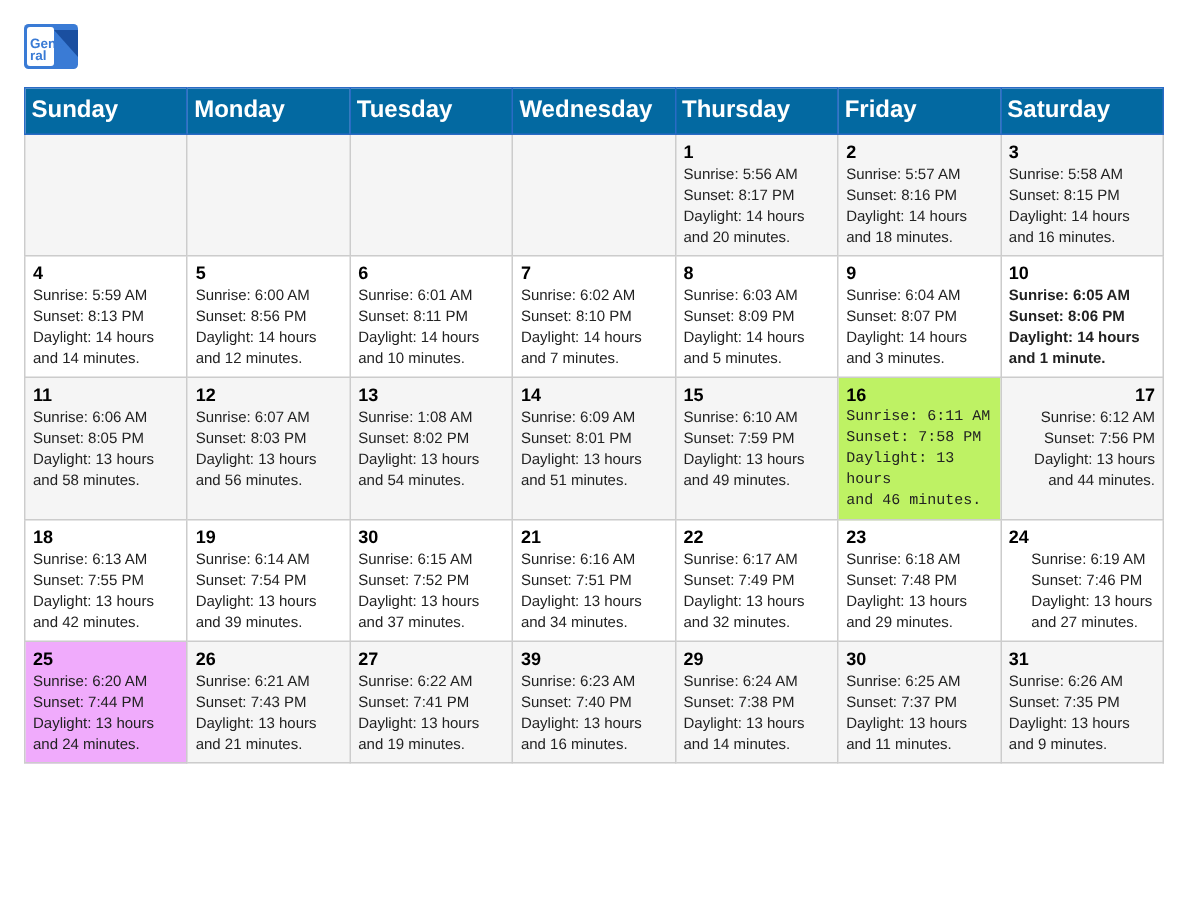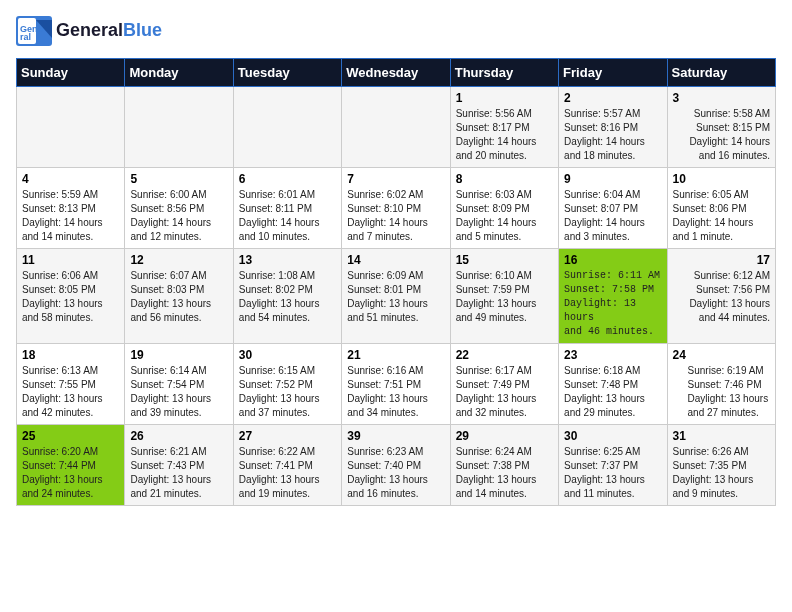--- a/index.html
+++ b/index.html
@@ -32,25 +32,25 @@
     .location {
       font-size: 16px;
       color: #444;
     }
     .calendar {
       width: 100%;
       border-collapse: collapse;
       font-size: 11px;
     }
     .calendar thead th {
-      background-color: #0f172a;
+      background-color: #0369a1;
       color: #fff;
       padding: 6px 4px;
       text-align: left;
-      font-size: 13px;
+      font-size: 16px;
       font-weight: bold;
       border: 1px solid #2a6bc5;
     }
     .calendar tbody td {
       border: 1px solid #ccc;
       vertical-align: top;
       padding: 4px 5px;
       width: calc(100% / 7);
       min-height: 80px;
       background: #fff;
@@ -74,33 +74,28 @@
     }
     .empty-cell {
       background: #f5f5f5;
     }
   </style>
 </head>
 <body>
 
 <div class="header">
   <div class="logo">
-    <div style="display:flex;align-items:center;gap:4px;">
+    <div style="display:flex;align-items:center;gap:16px;">
       <svg width="36" height="30" viewBox="0 0 36 30">
         <rect x="0" y="0" width="36" height="30" rx="3" fill="#3a7bd5"></rect>
         <polygon points="20,4 36,4 36,22" fill="#1a4fa0"></polygon>
         <rect x="2" y="2" width="18" height="26" rx="2" fill="#fff"></rect>
         <text x="4" y="16" font-size="9" font-weight="bold" fill="#3a7bd5" font-family="Arial">Gene</text>
         <text x="4" y="24" font-size="9" font-weight="bold" fill="#3a7bd5" font-family="Arial">ral</text>
       </svg>
-      <div>
-        <div style="font-size:18px;font-weight:bold;color:#1a1a2e;line-height:1.1;">
-          <span style="color:#1a1a2e;">General</span><span style="color:#3a7bd5;">Blue</span>
-        </div>
-      </div>
     </div>
   </div>
   <div class="title-section">
     <div class="month-title"></div>
     <div class="location"></div>
   </div>
 </div>
 
 <table class="calendar">
   <thead>
@@ -129,21 +124,21 @@
         </td>
         <td style="background: rgb(245, 245, 245);">
           <span class="day-number">2</span>
           <div class="day-info" style="white-space: pre-line;">Sunrise: 5:57 AM
 Sunset: 8:16 PM
 Daylight: 14 hours
 and 18 minutes.</div>
         </td>
         <td style="background: rgb(245, 245, 245);">
           <span class="day-number">3</span>
-          <div class="day-info" style="white-space: pre-line; text-align: right;">Sunrise: 5:58 AM
+          <div class="day-info" style="white-space: pre-line;">Sunrise: 5:58 AM
 Sunset: 8:15 PM
 Daylight: 14 hours
 and 16 minutes.</div>
         </td>
       </tr>
       <tr>
         <td style="background: rgb(255, 255, 255);">
           <span class="day-number">4</span>
           <div class="day-info" style="white-space: pre-line;">Sunrise: 5:59 AM
 Sunset: 8:13 PM
@@ -180,21 +175,21 @@
         </td>
         <td style="background: rgb(255, 255, 255);">
           <span class="day-number">9</span>
           <div class="day-info" style="white-space: pre-line;">Sunrise: 6:04 AM
 Sunset: 8:07 PM
 Daylight: 14 hours
 and 3 minutes.</div>
         </td>
         <td style="background: rgb(255, 255, 255);">
           <span class="day-number">10</span>
-          <div class="day-info" style="white-space: pre-line;">Sunrise: 6:05 AM
+          <div class="day-info" style="white-space: pre-line; font-weight: bold;">Sunrise: 6:05 AM
 Sunset: 8:06 PM
 Daylight: 14 hours
 and 1 minute.</div>
         </td>
       </tr>
       <tr>
         <td style="background: rgb(245, 245, 245); margin-left: 11px;">
           <span class="day-number">11</span>
           <div class="day-info" style="white-space: pre-line;">Sunrise: 6:06 AM
 Sunset: 8:05 PM
@@ -222,21 +217,21 @@
 Daylight: 13 hours
 and 51 minutes.</div>
         </td>
         <td style="background: rgb(245, 245, 245);">
           <span class="day-number">15</span>
           <div class="day-info" style="white-space: pre-line;">Sunrise: 6:10 AM
 Sunset: 7:59 PM
 Daylight: 13 hours
 and 49 minutes.</div>
         </td>
-        <td style="background: #84cc16;">
+        <td style="background: #bef264;">
           <span class="day-number">16</span>
           <div class="day-info" style="white-space: pre-line; font-family: Liberation Mono, monospace;">Sunrise: 6:11 AM
 Sunset: 7:58 PM
 Daylight: 13 hours
 and 46 minutes.</div>
         </td>
         <td style="background: rgb(245, 245, 245); text-align: right;">
           <span class="day-number">17</span>
           <div class="day-info" style="white-space: pre-line;">Sunrise: 6:12 AM
 Sunset: 7:56 PM
@@ -289,21 +284,21 @@
         </td>
         <td style="background: rgb(255, 255, 255);">
           <span class="day-number">24</span>
           <div class="day-info" style="white-space: pre-line; margin-left: 15px;">Sunrise: 6:19 AM
 Sunset: 7:46 PM
 Daylight: 13 hours
 and 27 minutes.</div>
         </td>
       </tr>
       <tr>
-        <td style="background: #84cc16;">
+        <td style="background: #f0abfc;">
           <span class="day-number">25</span>
           <div class="day-info" style="white-space: pre-line;">Sunrise: 6:20 AM
 Sunset: 7:44 PM
 Daylight: 13 hours
 and 24 minutes.</div>
         </td>
         <td style="background: rgb(245, 245, 245);">
           <span class="day-number">26</span>
           <div class="day-info" style="white-space: pre-line;">Sunrise: 6:21 AM
 Sunset: 7:43 PM

